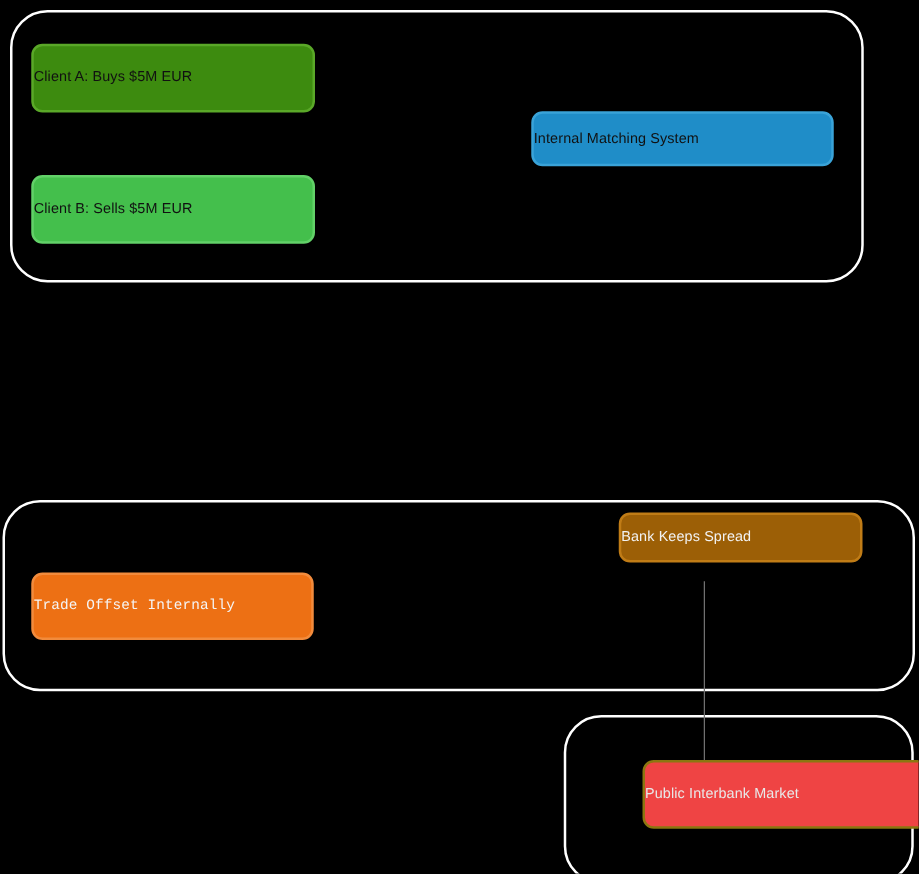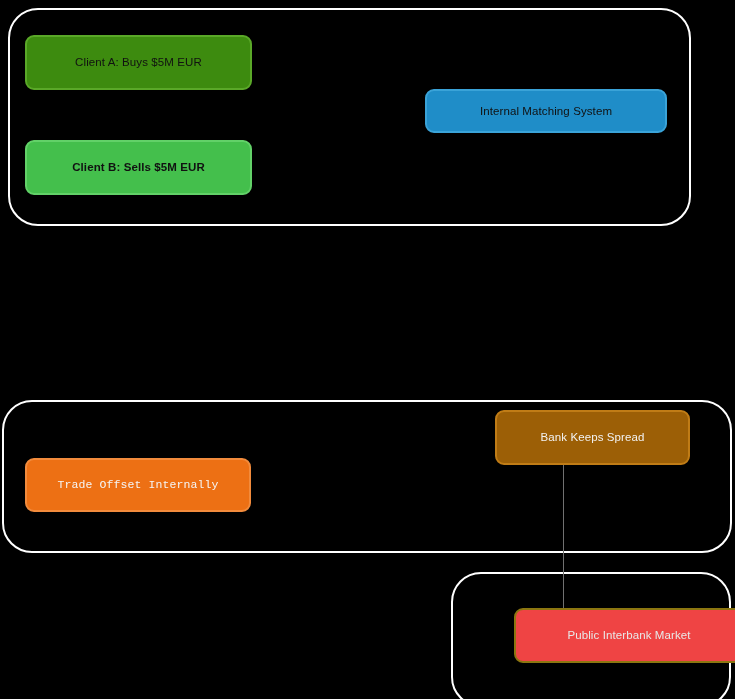--- a/index.html
+++ b/index.html
@@ -24,25 +24,25 @@
     background: transparent;
     box-sizing: border-box;
   }
   .node {
     position: absolute;
     box-sizing: border-box;
     border-radius: 9px;
     display: flex;
     align-items: center;
     justify-content: center;
-    text-align: center;
+    text-align: left;
     font-size: 11.5px;
     line-height: 1.25;
     letter-spacing: 0.1px;
-    padding: 2px 18px;
+    padding: 2px 0;
     border-width: 2px;
     border-style: solid;
   }
   .connector {
     position: absolute;
     background: #707070;
     width: 1px;
   }
   .node-label {
     display: block;
@@ -59,29 +59,29 @@
   <div class="group-box" style="left:2px; top:400px; width:730px; height:153px;"></div>
 
   <div class="group-box" style="left:451px; top:572px; width:280px; height:135px;"></div>
 
   <div class="connector" style="left:563px; top:465px; height:146px;"></div>
 
   <div class="node" style="left:25px; top:35px; width:227px; height:55px; background:#3d8b0f; border-color:#5aa828; color:#111111;">
     <span class="node-label">Client A: Buys $5M EUR</span>
   </div>
 
-  <div class="node" style="left:25px; top:140px; width:227px; height:55px; background:#44bf4c; border-color:#62d168; color:#111111;font-weight:bold;">
+  <div class="node" style="left:25px; top:140px; width:227px; height:55px; background:#44bf4c; border-color:#62d168; color:#111111;">
     <span class="node-label">Client B: Sells $5M EUR</span>
   </div>
 
   <div class="node" style="left:425px; top:89px; width:242px; height:44px; background:#1f8dc8; border-color:#3aa3d8; color:#111111;">
     <span class="node-label">Internal Matching System</span>
   </div>
 
-  <div class="node" style="left:495px; top:410px; width:195px; height:55px; background:#9c5f06; border-color:#c07c16; color:#f2f2f2;">
+  <div class="node" style="left:495px; top:410px; width:195px; height:40px; background:#9c5f06; border-color:#c07c16; color:#f2f2f2;">
     <span class="node-label">Bank Keeps Spread</span>
   </div>
 
   <div class="node" style="left:25px; top:458px; width:226px; height:54px; background:#ed7014; border-color:#f28b3c; color:#f5f5f5;font-family:Liberation Mono, monospace;">
     <span class="node-label">Trade Offset Internally</span>
   </div>
 
   <div class="node" style="left:478px; top:608px; width:230px; height:55px; background:#ef4444; border-color:#8c7610; color:#e8e8e8;margin-left:36px;">
     <span class="node-label">Public Interbank Market</span>
   </div>

